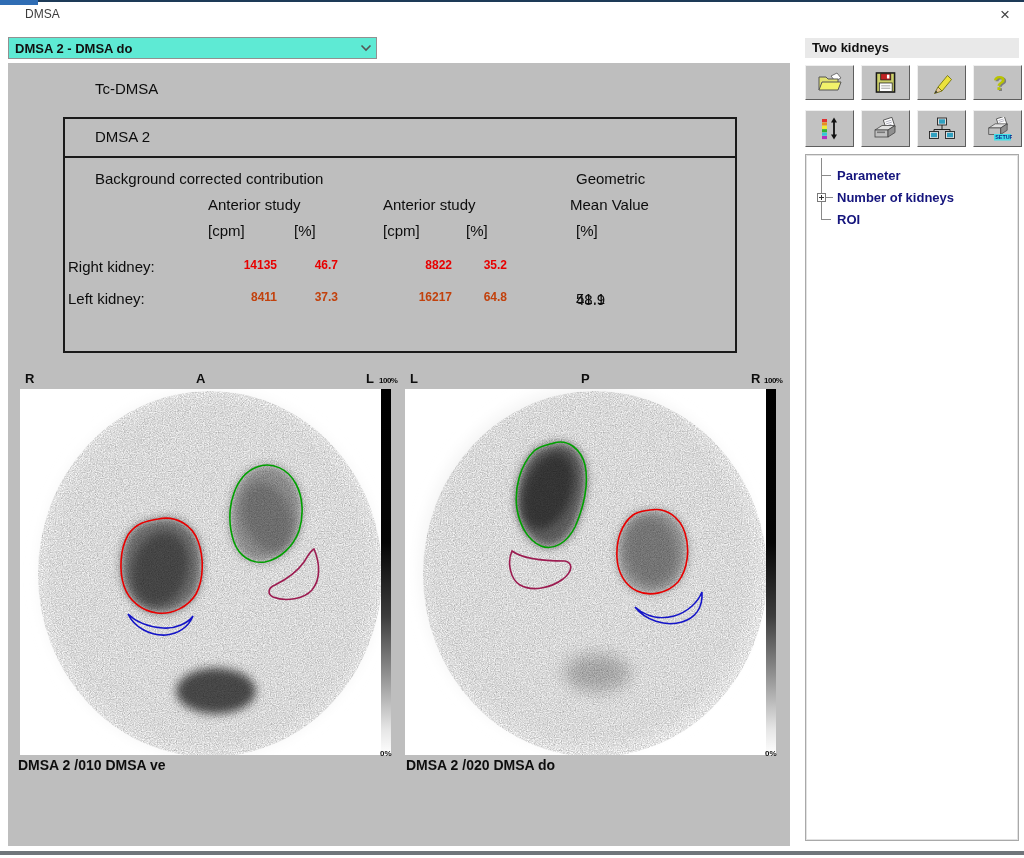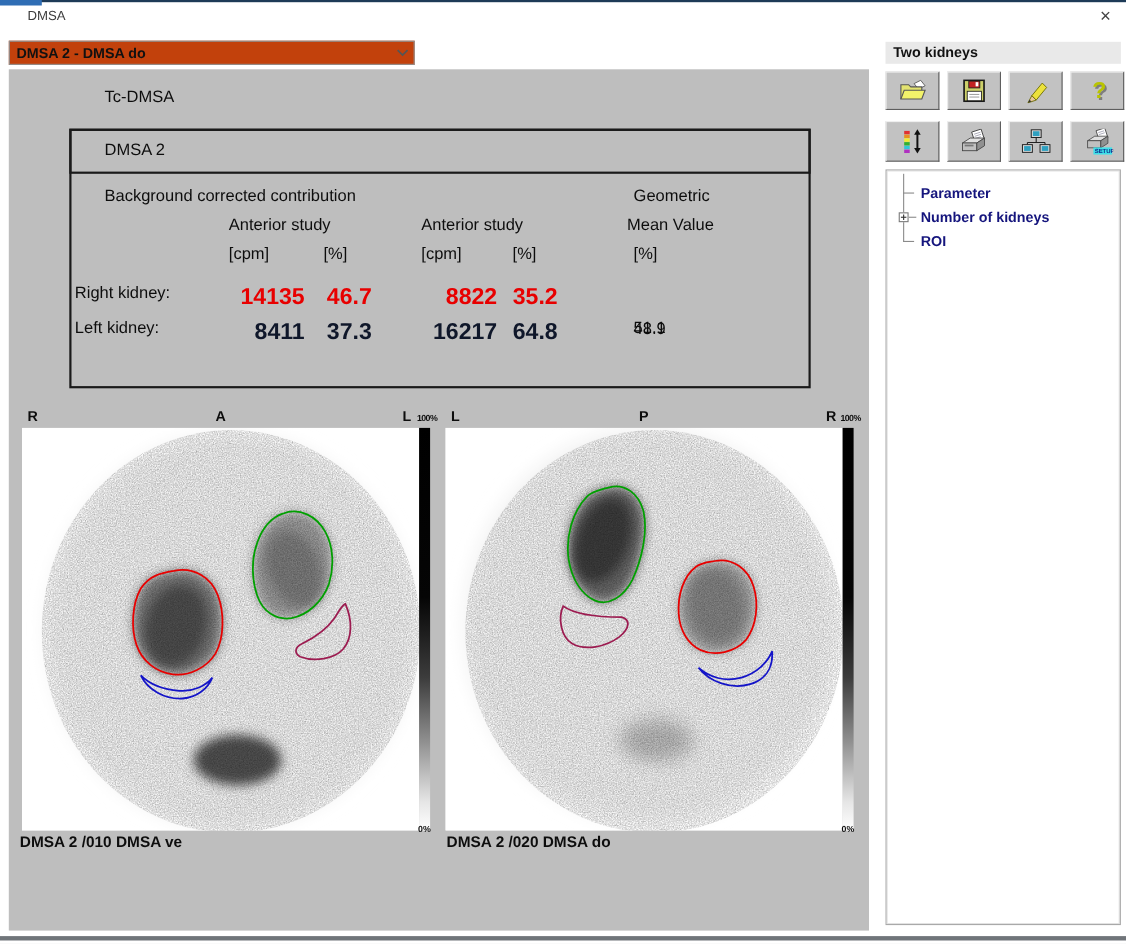--- a/index.html
+++ b/index.html
@@ -7,38 +7,38 @@
   #screen{position:relative;width:1024px;height:858px;background:#ffffff;overflow:hidden;}
 
   
   .top-line{position:absolute;top:0;left:0;width:100%;height:2px;background:#1d3a57;}
   .top-accent{position:absolute;top:0;left:0;width:38px;height:5px;background:#2f6db4;}
   .win-title{position:absolute;left:25px;top:7px;font-size:12px;color:#3c3c3c;}
   .close-btn{position:absolute;right:8px;top:4px;width:22px;height:22px;text-align:center;
              font-size:17px;line-height:22px;color:#444;cursor:pointer;}
 
   
-  .dropdown{position:absolute;left:8px;top:37px;width:369px;height:22px;background:#c2410c;
+  .dropdown{position:absolute;left:8px;top:37px;width:369px;height:22px;background:#5eead4;
             border:1px solid #919191;box-sizing:border-box;display:flex;align-items:center;}
   .dropdown .val{flex:1;font-size:13px;font-weight:bold;color:#111;padding-left:6px;white-space:nowrap;overflow:hidden;}
   .dropdown .chev{width:20px;display:flex;justify-content:center;align-items:center;}
 
   
   .main-panel{position:absolute;left:8px;top:63px;width:782px;height:783px;background:#bebebe;}
 
   .tc-title{position:absolute;left:95px;top:80px;font-size:20px;font-weight:bold;color:#0d0d0d;}
 
   .report-box{position:absolute;left:63px;top:117px;width:674px;height:236px;
               border:2px solid #1a1a1a;box-sizing:border-box;}
   .report-head{position:absolute;left:63px;top:117px;width:674px;height:41px;
                border:2px solid #1a1a1a;box-sizing:border-box;}
   .t{position:absolute;font-size:15px;font-weight:normal;color:#0d0d0d;white-space:nowrap;}
-  .num{position:absolute;font-size:21px;font-weight:bold;text-align:right;white-space:nowrap;}
+  .num{position:absolute;font-size:12px;font-weight:bold;text-align:right;white-space:nowrap;}
   .val-red{color:#e80000;}
-  .val-green{color:#0f172a;}
+  .val-green{color:#c2410c;}
 
   
   .marker{position:absolute;font-size:13px;font-weight:bold;color:#0d0d0d;}
   .scale-max{position:absolute;font-size:8px;font-weight:bold;color:#0d0d0d;letter-spacing:-0.5px;}
   .scale-min{position:absolute;font-size:8px;font-weight:bold;color:#0d0d0d;z-index:3;}
   .scinti{position:absolute;width:361px;height:366px;background:#fff;}
   .scinti svg{display:block;width:361px;height:366px;}
   .colorbar{position:absolute;width:10px;height:366px;
             background:linear-gradient(to bottom,#000 0%,#050505 42%,#3c3c3c 62%,#909090 78%,#e6e6e6 93%,#fff 100%);}
   .caption{position:absolute;font-size:14px;font-weight:bold;color:#0d0d0d;white-space:nowrap;}

